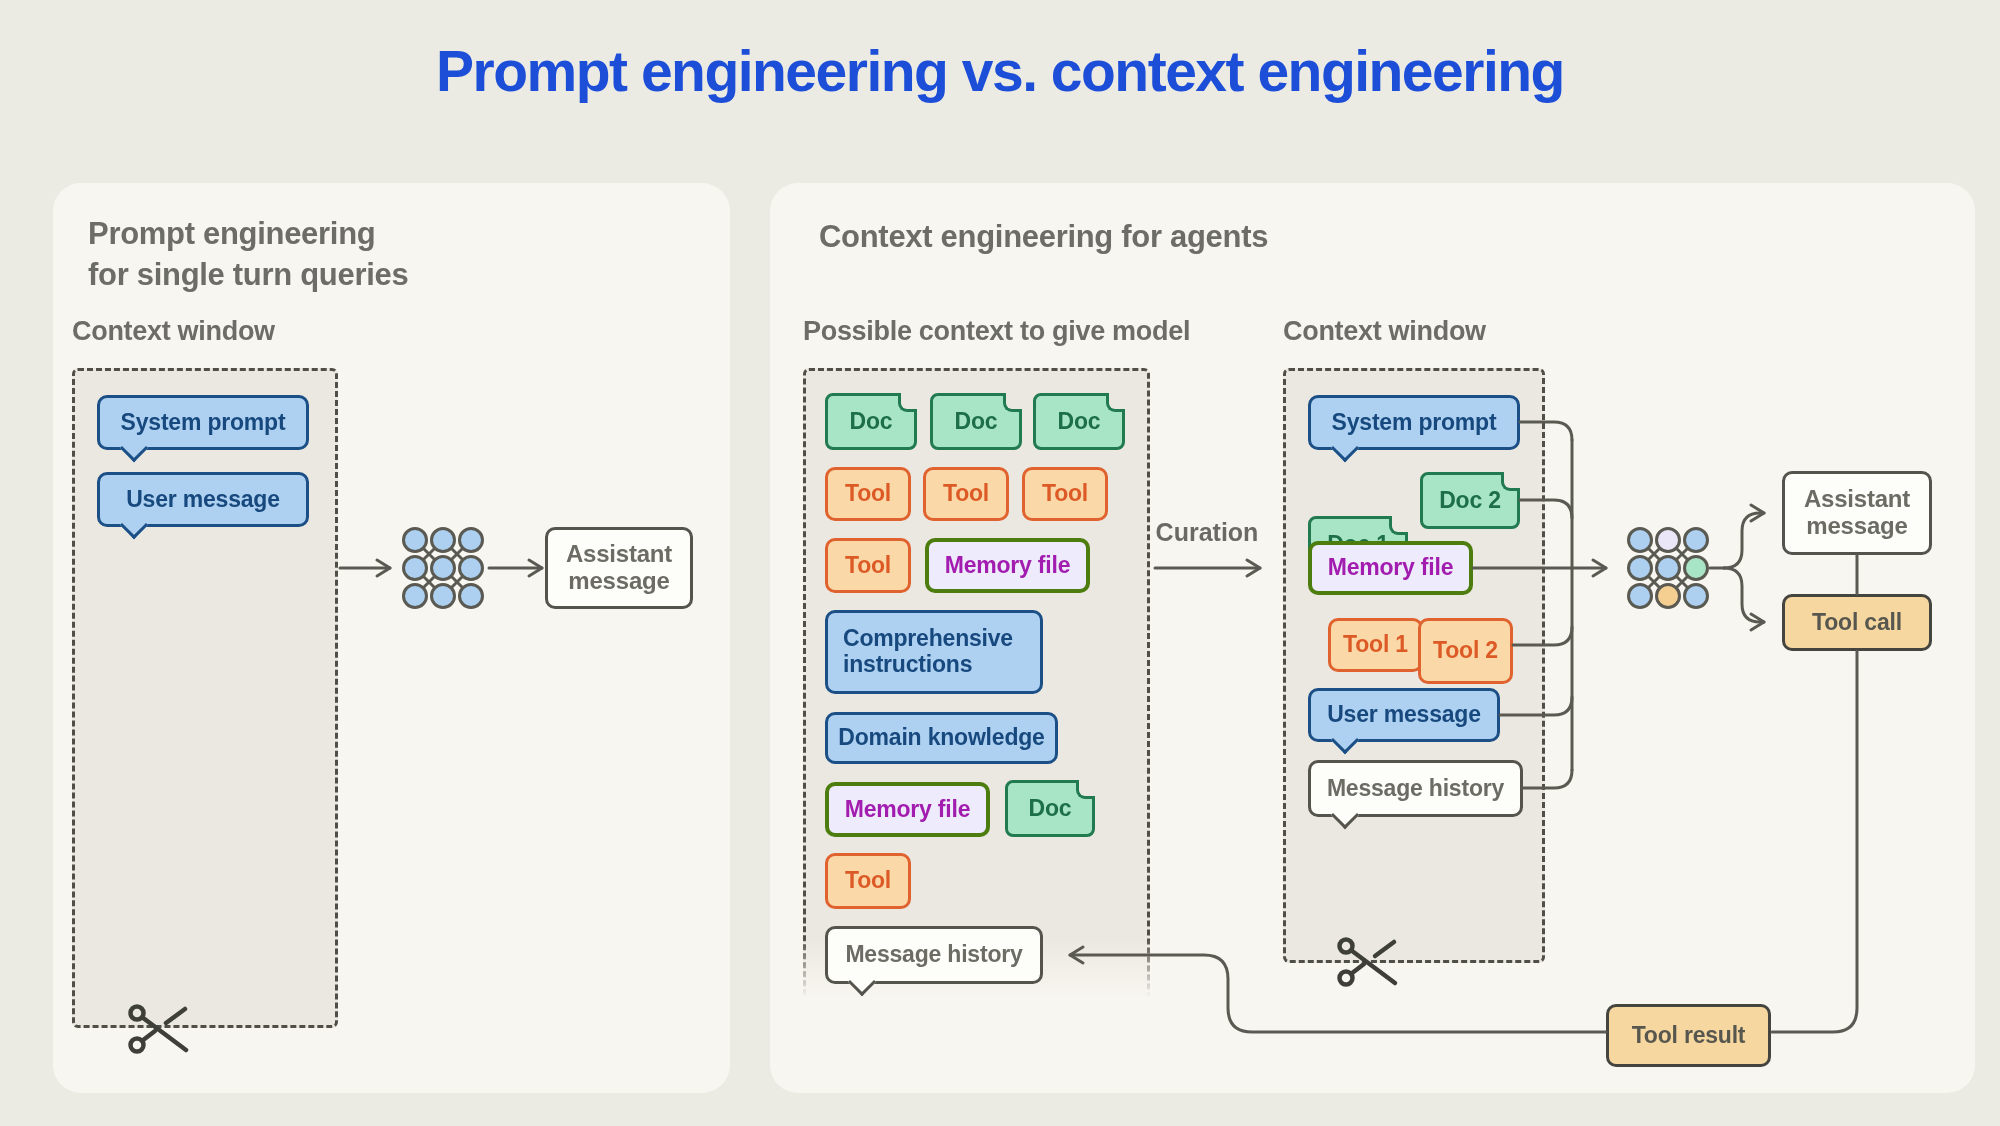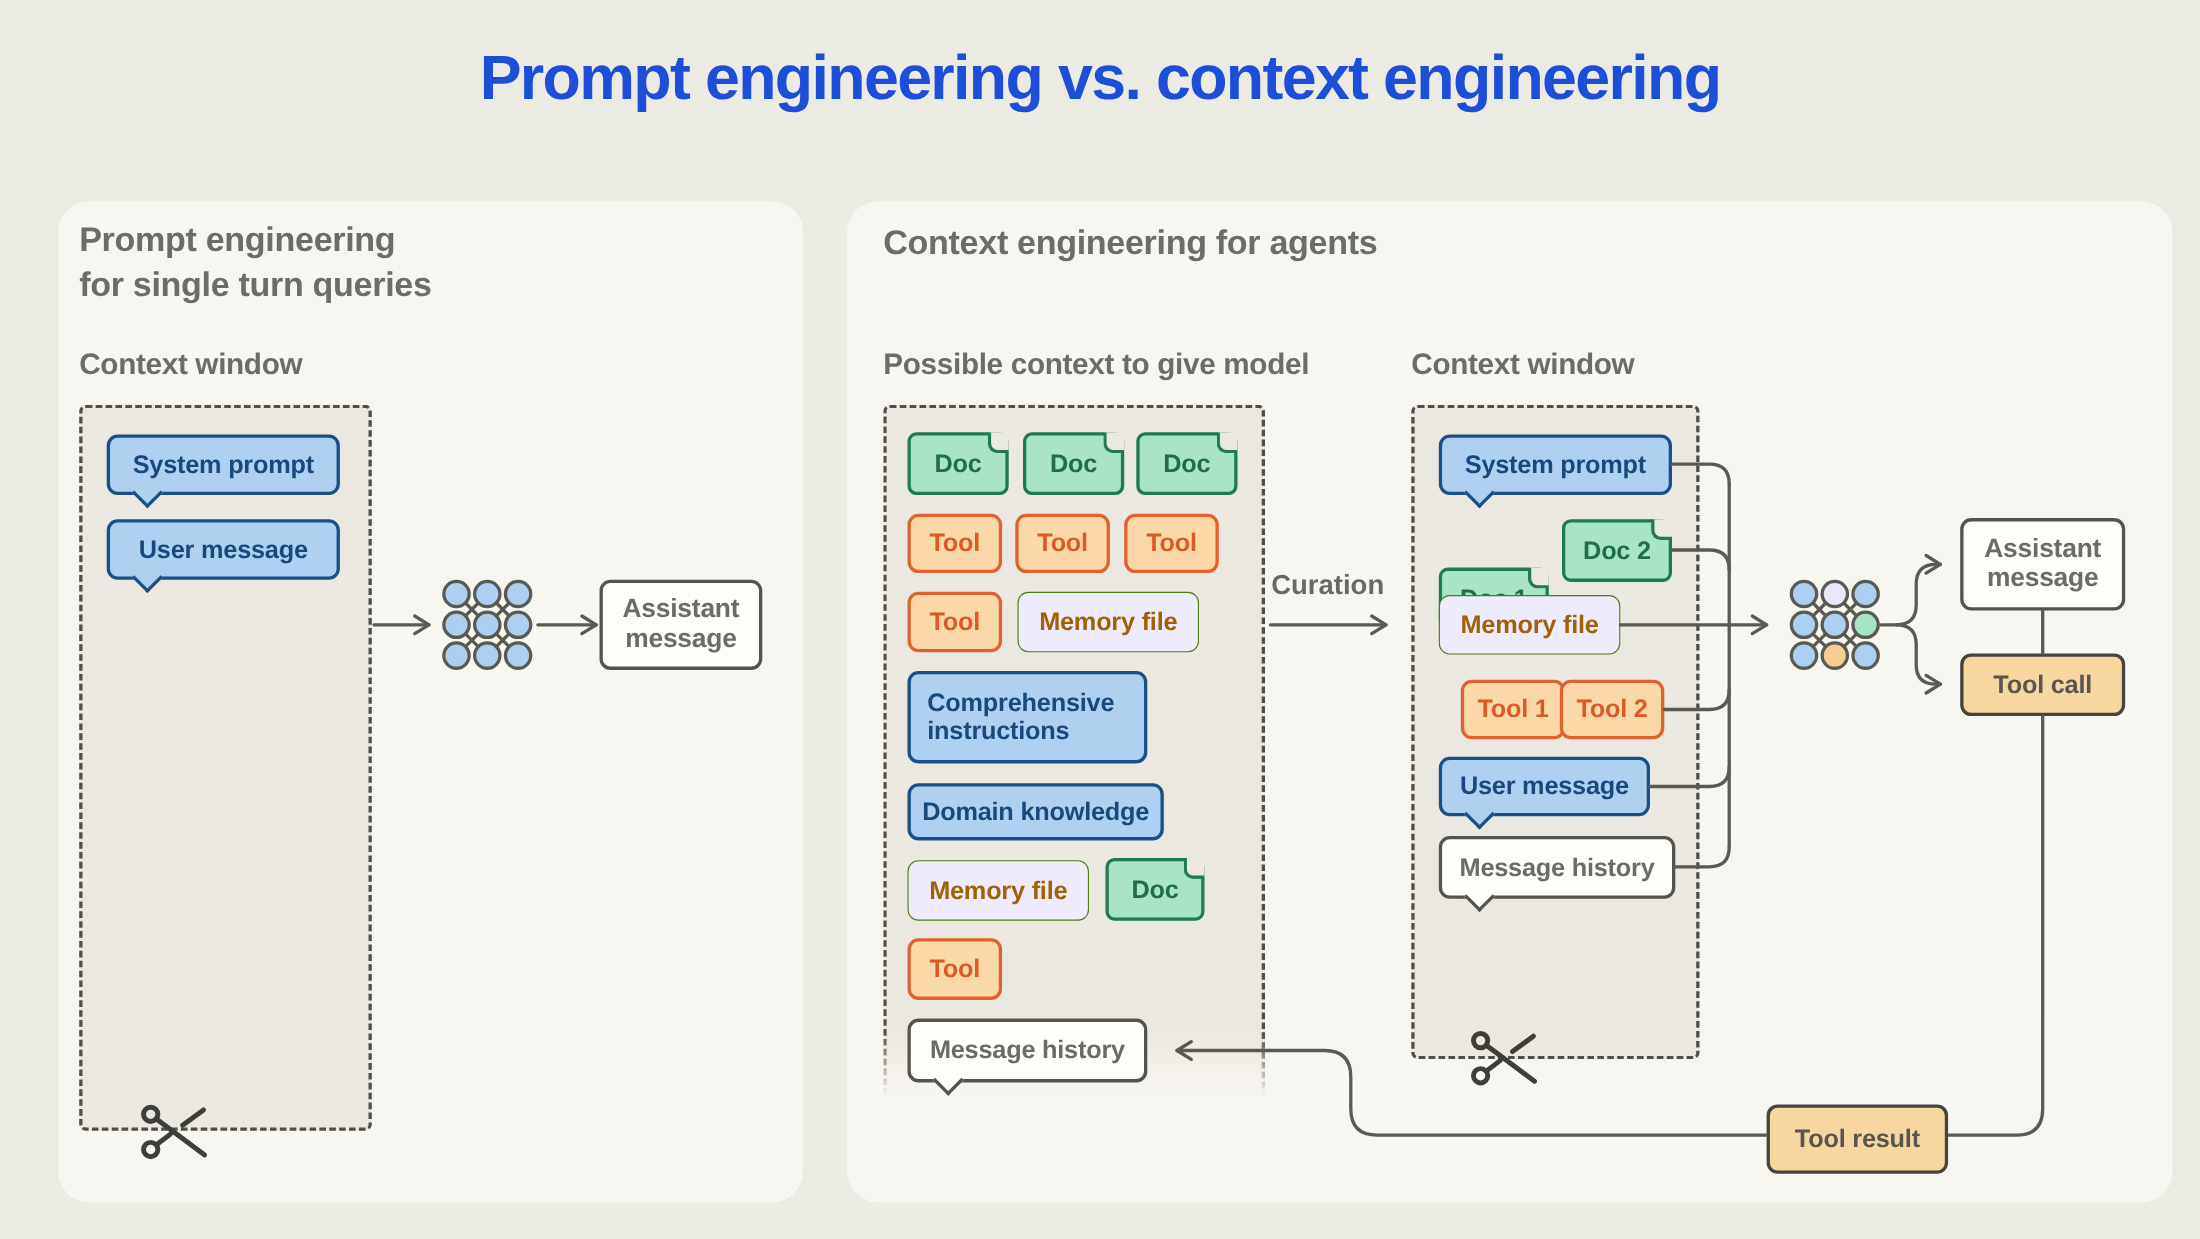--- a/index.html
+++ b/index.html
@@ -8,21 +8,21 @@
     background:#ecebe3;
     font-family:"Liberation Sans","DejaVu Sans",sans-serif;
   }
   .title {
     position:absolute; left:0; right:0; top:38px; margin:0;
     text-align:center; font-size:57px; font-weight:bold;
     letter-spacing:-1.5px; color:#1d4ed8;
   }
   .panel { position:absolute; background:#f8f6f0; border-radius:28px; }
   .panel-heading {
-    position:absolute; margin:0; font-size:31px; font-weight:bold;
+    position:absolute; margin:16px; font-size:31px; font-weight:bold;
     color:#6d6d68; line-height:41px; white-space:pre-line; letter-spacing:-0.3px;
   }
   .sublabel {
     position:absolute; font-size:27px; font-weight:bold; color:#6d6d68;
     letter-spacing:-0.3px;
   }
   .dashed-box {
     position:absolute; background:#eae8e0; border:3px dashed #4f4f48;
     border-radius:6px; box-sizing:border-box; z-index:2;
   }
@@ -33,21 +33,21 @@
   }
   .box {
     position:absolute; display:flex; align-items:center; justify-content:center;
     box-sizing:border-box; z-index:4; font-weight:bold; font-size:23px;
     border-radius:10px; padding:0 8px; text-align:center; letter-spacing:-0.2px;
     line-height:1.12;
   }
   .blue   { background:#aed1f1; border:3px solid #1b4f86; color:#17497f; }
   .doc    { background:#a8e4c6; border:3px solid #217a50; color:#1d6f49; border-radius:8px; }
   .tool   { background:#fbd8a7; border:3px solid #e0622e; color:#dc5a26; }
-  .memory { background:#edebfc; border:1px solid #4d7c0f; color:#a16207; }
+  .memory { background:#edebfc; border:4px solid #4d7c0f; color:#a21caf; }
   .white-box { background:#fdfdfa; border:3px solid #54544d; color:#6c6c65; }
   .tan    { background:#f6d7a0; border:3px solid #45453f; color:#57574f; }
   .left-align { justify-content:flex-start; text-align:left; padding-left:15px; }
   .doc .fold {
     position:absolute; top:-3px; right:-3px; width:19px; height:19px;
     background:#eae8e0; border-left:3px solid #217a50; border-bottom:3px solid #217a50;
     border-bottom-left-radius:9px; box-sizing:border-box;
   }
   .bubble::after {
     content:""; position:absolute; left:24px; bottom:-11px;
@@ -165,21 +165,21 @@
   <div class="box doc" style="left:1420px;top:472px;width:100px;height:57px;">
     <span class="fold"></span>
     <span>Doc 2</span>
   </div>
   <div class="box memory" style="left:1308px;top:541px;width:165px;height:54px;">
     <span>Memory file</span>
   </div>
   <div class="box tool" style="left:1308px;top:618px;width:95px;height:54px;margin-left:20px;">
     <span>Tool 1</span>
   </div>
-  <div class="box tool" style="left:1418px;top:618px;width:95px;height:54px;">
+  <div class="box tool" style="left:1418px;top:618px;width:95px;height:66px;">
     <span>Tool 2</span>
   </div>
   <div class="box blue bubble tail-blue" style="left:1308px;top:688px;width:192px;height:54px;">
     <span>User message</span>
   </div>
   <div class="box white-box bubble tail-white" style="left:1308px;top:760px;width:215px;height:57px;">
     <span>Message history</span>
   </div>
 
   <div class="box white-box" style="left:1782px;top:471px;width:150px;height:84px;font-size:24px;">

